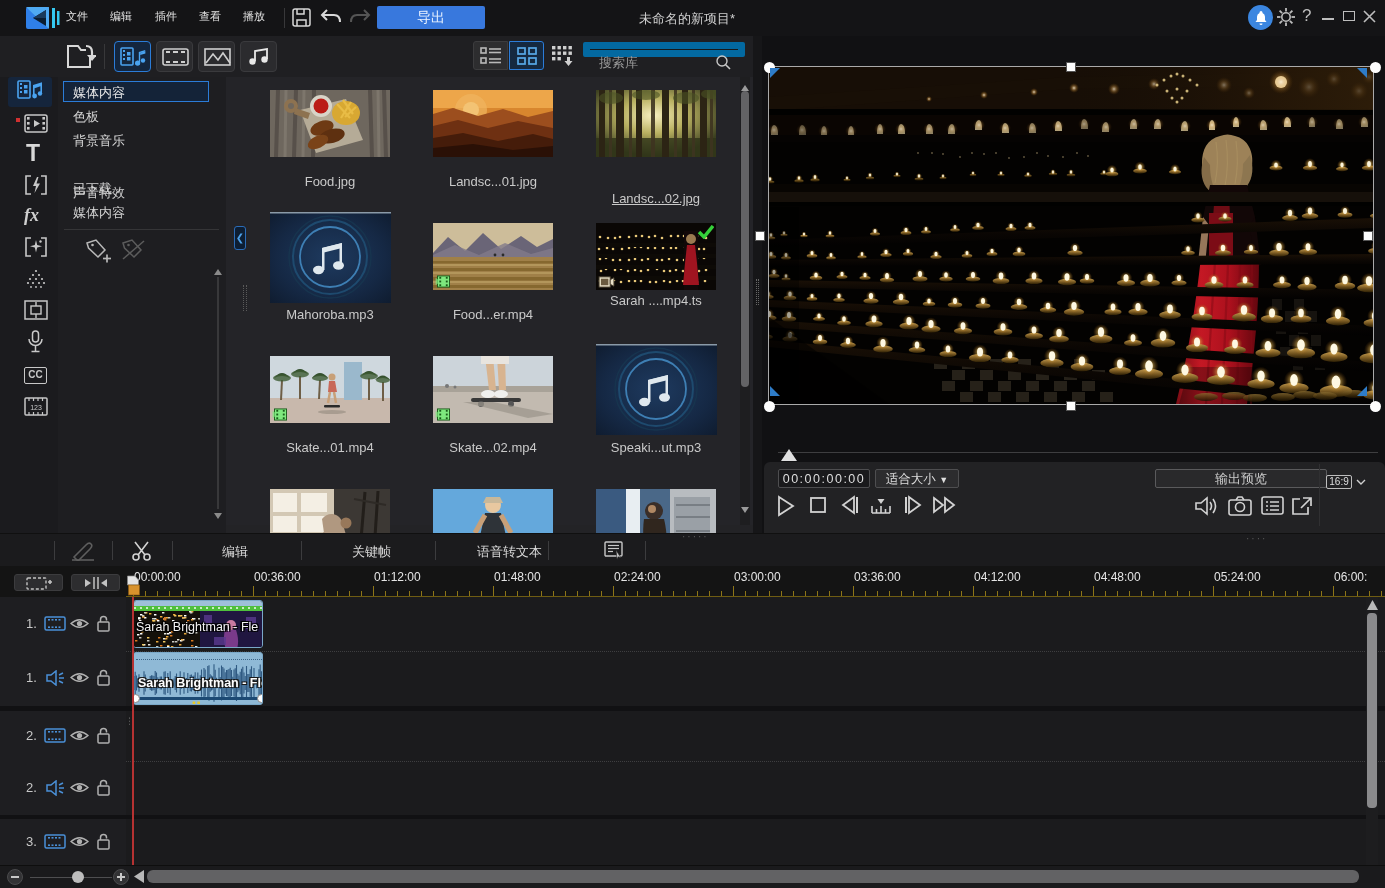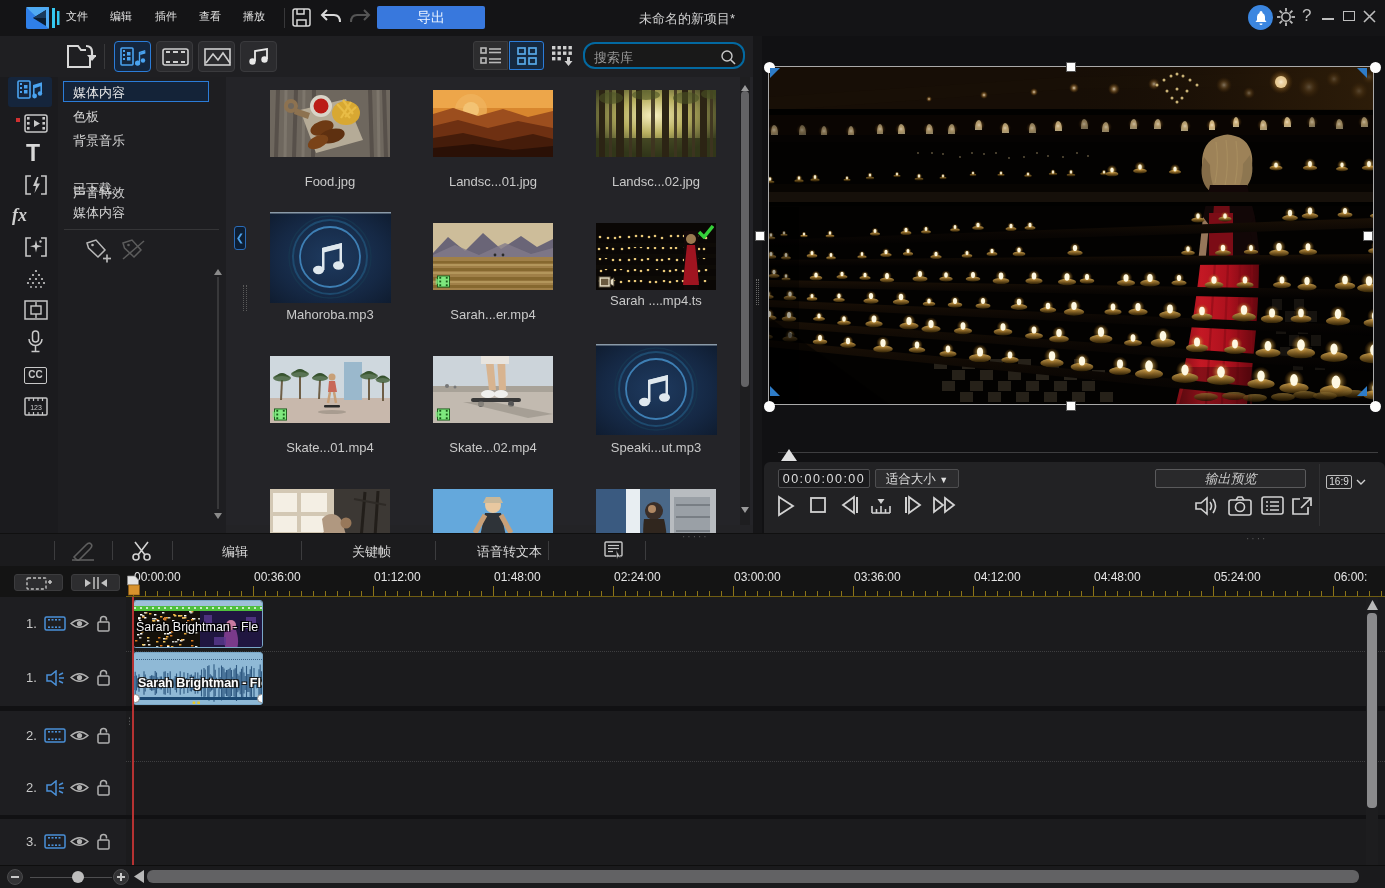--- a/index.html
+++ b/index.html
@@ -198,21 +198,21 @@
             <rect x="17.5" y="1" width="3.4" height="3.4"></rect>
   <rect x="1" y="6.5" width="3.4" height="3.4"></rect>
             <rect x="6.5" y="6.5" width="3.4" height="3.4"></rect>
             <rect x="12" y="6.5" width="3.4" height="3.4"></rect>
             <rect x="17.5" y="6.5" width="3.4" height="3.4"></rect>
   <rect x="1" y="12" width="3.4" height="3.4"></rect>
             <rect x="6.5" y="12" width="3.4" height="3.4"></rect>
   <path d="M16 12 h3 v4 h2.5 L17.5 21 L13.5 16 H16 Z"></path>
  </g>
 </svg>
-    <div class="abs" style="left:583px;top:6px;width:162px;height:27px;background:#191919;border:2px solid #0369a1;border-radius:12px;">
+    <div class="abs" style="left:583px;top:6px;width:162px;height:15px;background:#191919;border:7px solid #0369a1;border-radius:2px;">
       <span style="position:absolute;left:9px;top:5px;color:#9a9a9a;font-size:13px;">搜索库</span>
       <svg style="position:absolute;right:6px;top:5px" width="17" height="17" viewBox="0 0 17 17">
             <circle cx="7" cy="7" r="5" fill="none" stroke="#c8c8c8" stroke-width="1.4"></circle>
             <line x1="10.7" y1="10.7" x2="15" y2="15" stroke="#c8c8c8" stroke-width="1.6"></line>
           </svg>
     </div>
   </div>
   <div id="iconstrip">
         <div class="abs" style="left:8px;top:0px;width:44px;height:30px;background:#15253c;border-radius:3px;"></div>
 <svg class="abs" style="left:17px;top:3px" width="26" height="20" viewBox="0 0 26 20">
@@ -240,21 +240,21 @@
             <rect x="18.4" y="8" width="2.6" height="2.6"></rect>
             <rect x="18.4" y="13" width="2.6" height="2.6"></rect>
           </g>
  <path d="M10 6 L16 9.5 L10 13 Z" fill="#c8c8c8"></path>
 </svg>
 <div class="abs" style="left:26px;top:63px;color:#d8d8d8;font-size:23px;font-weight:bold;">T</div>
 <svg class="abs" style="left:24px;top:98px" width="24" height="20" viewBox="0 0 24 20">
  <path d="M7 1 H2 V19 H7 M17 1 H22 V19 H17" fill="none" stroke="#c8c8c8" stroke-width="1.6"></path>
  <path d="M13 2 L9 11 H12 L10.5 18 L16 8.5 H12.5 L14.5 2 Z" fill="#c8c8c8"></path>
 </svg>
-<div class="abs" style="left:12px;top:128px;color:#d0d0d0;font-size:18px;font-style:italic;font-family:'Liberation Serif',serif;font-weight:bold;">fx</div>
+<div class="abs" style="left:24px;top:128px;color:#d0d0d0;font-size:18px;font-style:italic;font-family:'Liberation Serif',serif;font-weight:bold;">fx</div>
 <svg class="abs" style="left:24px;top:160px" width="24" height="20" viewBox="0 0 24 20">
  <path d="M7 1 H2 V19 H7 M17 1 H22 V19 H17" fill="none" stroke="#c8c8c8" stroke-width="1.6"></path>
  <g fill="#c8c8c8">
             <path d="M12 3 L13.2 8 L18 9.2 L13.2 10.4 L12 15.4 L10.8 10.4 L6 9.2 L10.8 8 Z"></path>
             <circle cx="16.5" cy="4.5" r="1.2"></circle>
           </g>
 </svg>
 <svg class="abs" style="left:25px;top:191px" width="22" height="22" viewBox="0 0 22 22">
  <g fill="#c8c8c8">
             <circle cx="11" cy="3" r="1.1"></circle>
@@ -400,21 +400,21 @@
               <rect x="114" y="0" width="3" height="67"></rect>
             </g>
 <g fill="#4a5224" opacity="0.6">
               <ellipse cx="15" cy="8" rx="12" ry="6"></ellipse>
               <ellipse cx="50" cy="5" rx="14" ry="5"></ellipse>
               <ellipse cx="90" cy="8" rx="13" ry="6"></ellipse>
               <ellipse cx="115" cy="4" rx="10" ry="5"></ellipse>
             </g>
 </svg>
         </div>
-<div class="tlabel" style="left:350px;top:97px;">Landsc...02.jpg</div>
+<div class="tlabel" style="left:350px;top:114px;text-decoration:underline;">Landsc...02.jpg</div>
 <div class="abs" style="left:44px;top:135px;width:121px;height:91px;">
           <svg width="121" height="91" viewBox="0 0 121 91">
 <defs>
               <radialGradient id="mbg" cx="50%" cy="50%" r="75%">
                 <stop offset="0%" stop-color="#1e3a5f"></stop>
                 <stop offset="60%" stop-color="#152844"></stop>
                 <stop offset="100%" stop-color="#0e1a2c"></stop>
               </radialGradient>
             </defs>
 <rect width="121" height="91" fill="url(#mbg)"></rect>
@@ -457,21 +457,21 @@
               <rect x="4" y="2" width="2" height="2"></rect>
               <rect x="4" y="6" width="2" height="2"></rect>
               <rect x="4" y="10" width="2" height="2"></rect>
               <rect x="11" y="2" width="2" height="2"></rect>
               <rect x="11" y="6" width="2" height="2"></rect>
               <rect x="11" y="10" width="2" height="2"></rect>
             </g>
 <path d="M0 3 l3 2 v4 l-3 2 Z" fill="#7ee87e" opacity="0.7"></path>
 </svg>
         </div>
-<div class="tlabel" style="left:187px;top:230px;">Sarah...er.mp4</div>
+<div class="tlabel" style="left:187px;top:230px;">Food...er.mp4</div>
 <div class="thumb" style="left:370px;top:146px;">
           <svg width="120" height="67" viewBox="0 0 120 67">
 <rect width="120" height="67" fill="#0a0705"></rect>
 <circle cx="4" cy="14" r="1.3" fill="#e8c878"></circle>
             <circle cx="12" cy="15" r="1.3" fill="#e8c878"></circle>
             <circle cx="19" cy="15" r="1.3" fill="#e8c878"></circle>
             <circle cx="24" cy="14" r="1.3" fill="#e8c878"></circle>
             <circle cx="33" cy="14" r="1.3" fill="#e8c878"></circle>
             <circle cx="40" cy="13" r="1.3" fill="#e8c878"></circle>
             <circle cx="46" cy="13" r="1.3" fill="#e8c878"></circle>
@@ -1391,21 +1391,21 @@
       </svg>
 <div class="hsq" style="left:304px;top:26px;"></div>
 <div class="hsq" style="left:304px;top:365px;"></div>
 <div class="hsq" style="left:-7px;top:195px;"></div>
 <div class="hsq" style="left:601px;top:195px;"></div>
   <div class="abs" style="left:16px;top:416px;width:600px;height:1px;background:#3e3e40;"></div>
   <div class="abs" style="left:19px;top:405px;width:0;height:0;border:8px solid transparent;border-bottom:12px solid #e0e0e0;"></div>
   <div id="pcontrols">
     <div class="pbox" style="left:14px;top:7px;width:92px;background:#1a1a1c;letter-spacing:1.5px;font-size:12.5px;">00:00:00:00</div>
     <div class="pbox" style="left:111px;top:7px;width:84px;background:#2c2c2e;font-size:12.5px;">适合大小 <span style="font-size:9px;">▼</span></div>
-    <div class="pbox" style="left:391px;top:7px;width:151px;background:#29292b;color:#cacaca;border-color:#5a5a5c;font-style:italic;">输出预览</div>
+    <div class="pbox" style="left:391px;top:7px;width:172px;background:#29292b;color:#cacaca;border-color:#5a5a5c;">输出预览</div>
     <div class="vsep" style="left:555px;top:2px;height:62px;background:#303032;"></div>
     <div class="abs" style="left:562px;top:13px;width:26px;height:14px;border:1px solid #bdbdbd;border-radius:2px;color:#dedede;font-size:10px;text-align:center;line-height:12px;">16:9</div>
     <svg class="abs" style="left:591px;top:16px" width="12" height="8" viewBox="0 0 12 8">
           <path d="M2 2 L6 6 L10 2" stroke="#cfcfcf" stroke-width="1.4" fill="none"></path>
         </svg>
     <svg class="abs" style="left:12px;top:33px" width="20" height="22" viewBox="0 0 20 22">
           <path d="M3 2 L17 11 L3 20 Z" stroke="#d2d2d2" stroke-width="1.8" fill="none"></path>
         </svg>
 <svg class="abs" style="left:45px;top:34px" width="18" height="18" viewBox="0 0 18 18">
           <rect x="2" y="2" width="14" height="14" stroke="#d2d2d2" stroke-width="1.8" fill="none"></rect>

